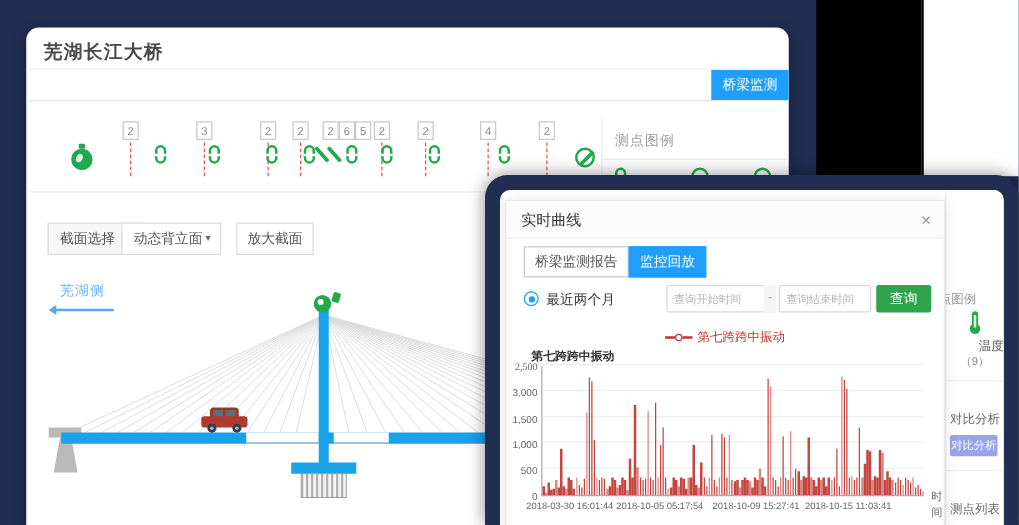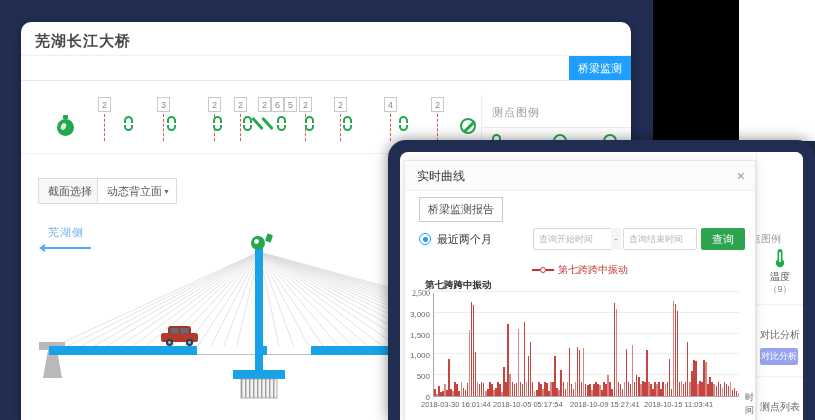--- a/index.html
+++ b/index.html
@@ -62,21 +62,21 @@
 
   
   .modal-frame { position:absolute; left:388px; top:140px; right:0; bottom:0; background:#212e52;
                  border-radius:18px 18px 0 0; z-index:5; box-shadow:0 0 14px rgba(0,0,0,.45); }
   .modal-inner { position:absolute; left:12px; right:12px; top:12px; bottom:0; background:#fff; border-radius:8px 8px 0 0; overflow:hidden; }
 
   
   .side-panel { position:absolute; right:0; top:0; bottom:0; width:47px; border-left:1px solid #f0f0f0; background:#fff; font-size:10px; color:#666; }
   .sp-legend-header { position:absolute; left:-16px; top:80px; width:60px; font-size:10px; color:#9a9a9a; white-space:nowrap; }
   .sp-temp-icon { position:absolute; left:17px; top:96px; }
-  .sp-temp-label { position:absolute; left:0; right:0; top:118px; text-align:center; color:#555; }
+  .sp-temp-label { position:absolute; left:0; right:0; top:118px; text-align:right; color:#555; }
   .sp-temp-count { position:absolute; left:0; right:0; top:131px; text-align:center; font-size:9px; color:#888; }
   .sp-div1 { position:absolute; left:0; right:0; top:152px; height:1px; background:#f0f0f0; }
   .sp-cmp-header { position:absolute; left:3px; top:176px; color:#666; white-space:nowrap; }
   .sp-cmp-btn { position:absolute; left:3px; right:5px; top:196px; height:17px; line-height:17px; text-align:center;
                 background:#98a3ee; color:#fff; font-size:9px; border-radius:2px; cursor:pointer; white-space:nowrap; overflow:hidden; }
   .sp-div2 { position:absolute; left:0; right:0; top:224px; height:1px; background:#f0f0f0; }
   .sp-list-header { position:absolute; left:3px; top:248px; color:#666; white-space:nowrap; }
 
   
   .dialog { position:absolute; left:4px; top:8px; width:352px; bottom:-2px; background:#fff;
@@ -167,20 +167,21 @@
   </div>
 
   <div class="stripline"></div>
 
   <div class="sec-row">
     <div class="sec-label">截面选择：</div>
     <div class="sec-select">
       <span>动态背立面</span>
       <span class="caret">▼</span>
     </div>
+    <div class="sec-zoom">放大截面</div>
   </div>
 
   <div class="side-label">芜湖侧</div>
   <div class="side-arrow"></div>
 
   <svg class="bridge-svg" width="610" height="188" viewBox="0 0 610 188">
     <defs>
       <pattern id="hatch" width="4" height="4" patternUnits="userSpaceOnUse">
         <rect width="4" height="4" fill="#f4f4f4"></rect>
           <rect width="1.4" height="4" fill="#9e9e9e"></rect>
@@ -273,20 +274,21 @@
     </div>
 
     <div class="dialog">
       <div class="dlg-titlebar">
         <div class="dlg-title">实时曲线</div>
         <div class="dlg-close">×</div>
       </div>
       <div class="dlg-body">
         <div class="dlg-tabs" id="dialog-tabs">
             <div class="dlg-tab">桥梁监测报告</div>
+            <div class="dlg-tab active">监控回放</div>
           </div>
 
         <div class="filter-row">
           <span class="radio"></span>
           <span class="radio-label">最近两个月</span>
           <input class="date-input" style="left: 128px; width: 88px;" placeholder="查询开始时间">
           <div class="date-sep">-</div>
           <input class="date-input" style="left: 218px; width: 74px;" placeholder="查询结束时间">
           <div class="query-btn">查询</div>
         </div>

